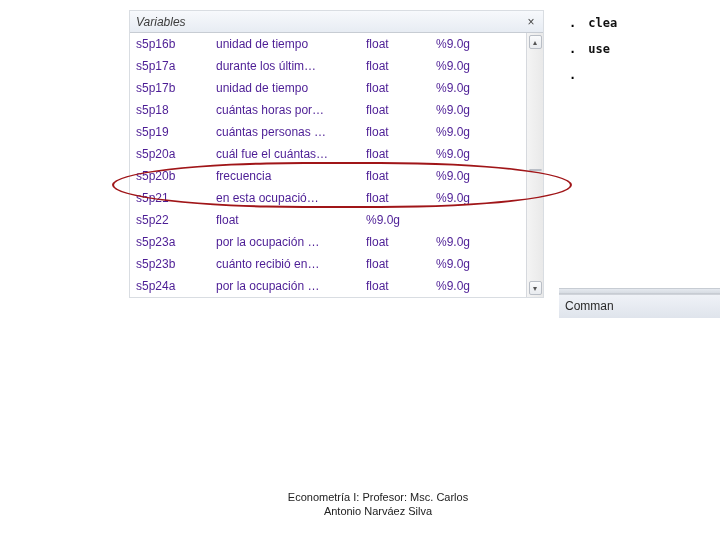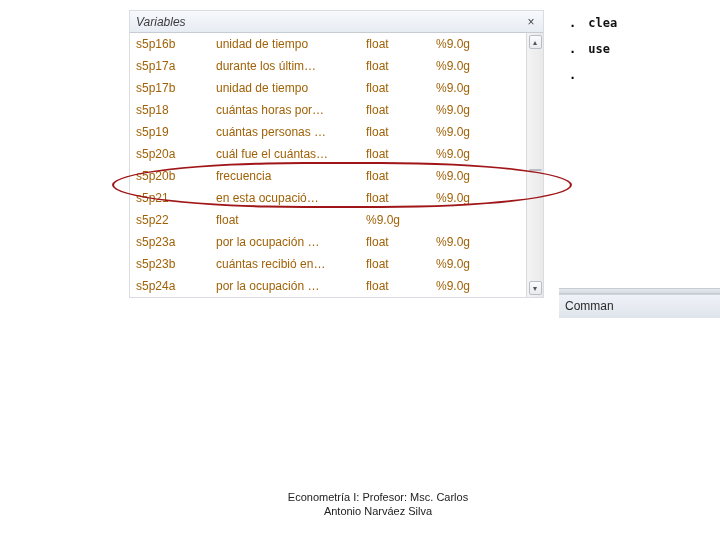--- a/index.html
+++ b/index.html
@@ -69,21 +69,21 @@
     border-right: 1px solid #e0e3e8;
     font-weight: 400;
     white-space: nowrap;
     overflow: hidden;
   }
   .vars-row .cell {
     padding: 0 6px;
     white-space: nowrap;
     overflow: hidden;
     text-overflow: ellipsis;
-    color: #a16207;
+    color: #4c1d95;
   }
   .vars-scroll {
     width: 17px;
     background: linear-gradient(to right,#f4f4f4,#e9e9e9);
     border-left: 1px solid #d6d9de;
     display: flex;
     flex-direction: column;
     justify-content: space-between;
     align-items: center;
     padding: 2px 0;
@@ -229,21 +229,21 @@
           <div class="cell">%9.0g</div>
         </div>
         <div class="vars-row">
           <div class="cell">s5p23a</div>
           <div class="cell">por la ocupación …</div>
           <div class="cell">float</div>
           <div class="cell">%9.0g</div>
         </div>
         <div class="vars-row">
           <div class="cell">s5p23b</div>
-          <div class="cell">cuántas recibió en…</div>
+          <div class="cell">cuánto recibió en…</div>
           <div class="cell">float</div>
           <div class="cell">%9.0g</div>
         </div>
         <div class="vars-row">
           <div class="cell">s5p24a</div>
           <div class="cell">por la ocupación …</div>
           <div class="cell">float</div>
           <div class="cell">%9.0g</div>
         </div>
       </div>

